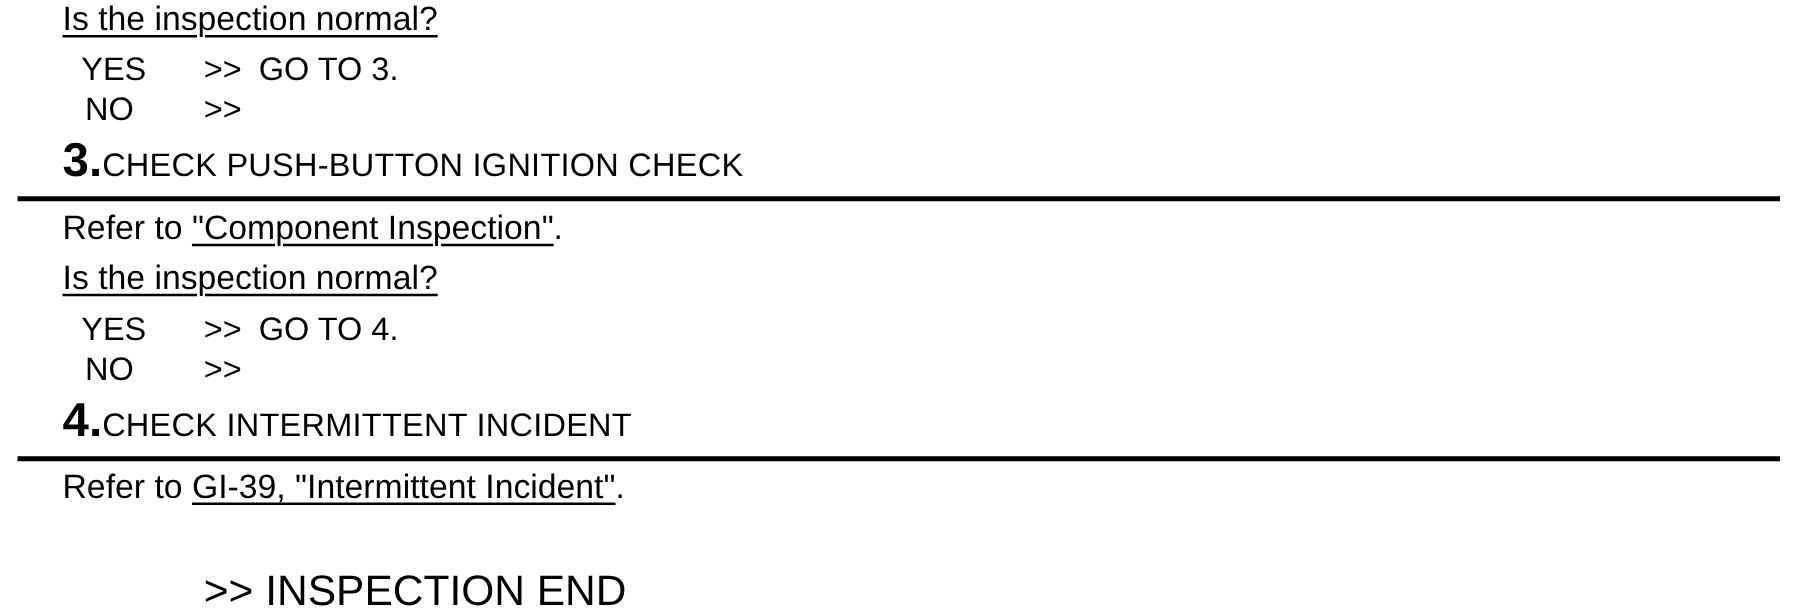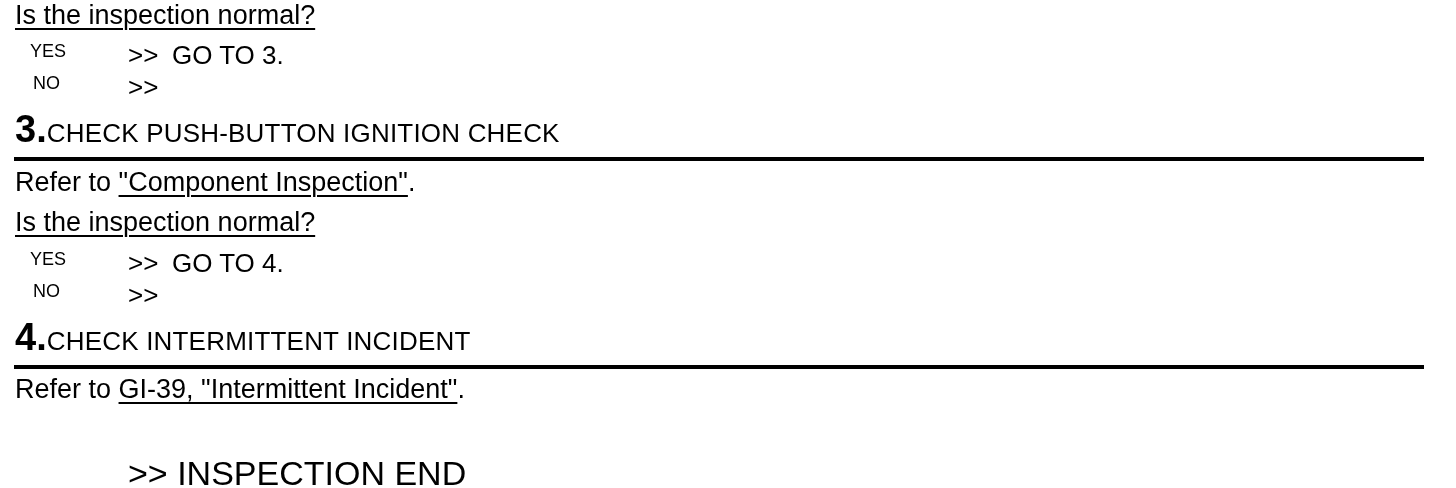--- a/index.html
+++ b/index.html
@@ -21,35 +21,36 @@
     height: 488px;
     overflow: hidden;
     background: #ffffff;
   }
 
   
   .row {
     position: absolute;
     white-space: nowrap;
     line-height: 1;
+    margin-left: 35px;
   }
 
   
   .question {
     font-size: 27px;
     letter-spacing: 0px;
     text-decoration: underline;
     text-underline-offset: 4px;
     text-decoration-thickness: 2px;
   }
 
   
   .answer-label {
     position: absolute;
-    font-size: 18px;
+    font-size: 26px;
   }
   .answer-text {
     position: absolute;
     font-size: 26px;
   }
 
   
   .step {
     display: flex;
     align-items: baseline;

